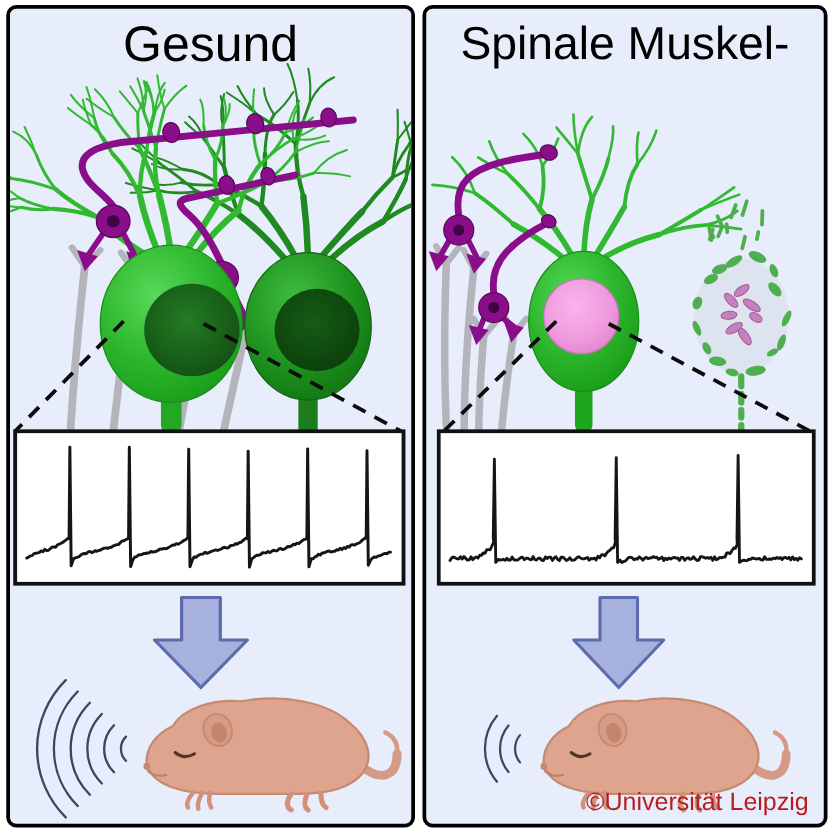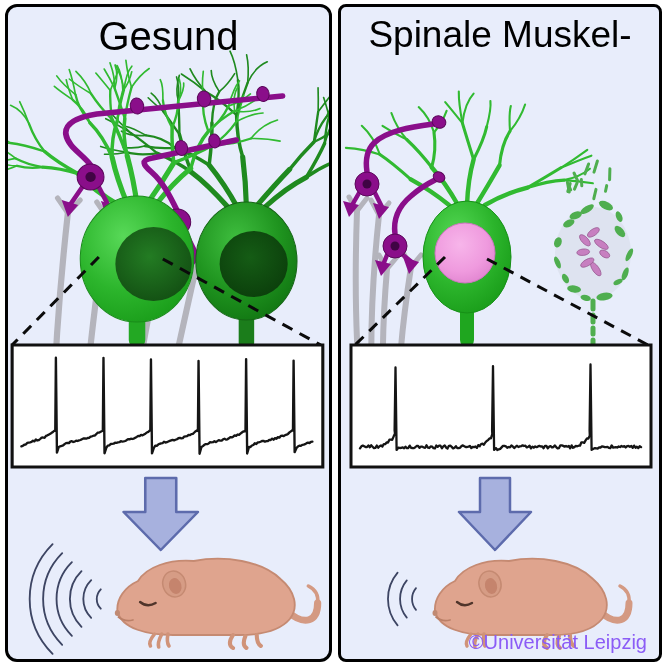--- a/index.html
+++ b/index.html
@@ -1,28 +1,28 @@
 <!DOCTYPE html>
 <html style="--panel-bg: #e8edfb; --panel-border: #000000; --neuron-green-bright: #31ba31; --neuron-green-dark: #1f8a1f; --nucleus-pink: #efa0e0; --synapse-purple: #8a0e8a; --spindle-gray: #b4b4bc; --degenerate-green: #4fae4f; --degenerate-pink: #c77fc0; --trace-ink: #151515; --arrow-fill: #a7b1de; --arrow-border: #5d6bac; --mouse-body: #dfa48e; --mouse-outline: #c58a72; --sound-wave: #3d4563;"><head>
 <meta charset="utf-8">
 <style>
   html,body{margin:0;padding:0;}
   body{width:668px;height:667px;position:relative;background:#ffffff;
        font-family:"Liberation Sans",sans-serif;}
   .panel{position:absolute;top:4px;height:658px;box-sizing:border-box;
          background:var(--panel-bg);border:3px solid var(--panel-border);
          border-radius:8px;overflow:hidden;}
-  #panel-left{left:5px;width:327px;border-radius:12px;}
+  #panel-left{left:5px;width:327px;}
   #panel-right{left:338px;width:324px;}
   .scene{position:absolute;left:0;top:0;width:100%;height:100%;}
   .title{position:absolute;top:8px;left:0;right:0;text-align:center;
          color:#000;font-size:40px;line-height:1.06;z-index:3;}
   #panel-right .title{font-size:37px;}
   .title span{display:block;}
-  .credit{position:absolute;right:12px;bottom:5px;font-size:20px;color:#8b5cf6;z-index:3;}
+  .credit{position:absolute;right:12px;bottom:5px;font-size:20px;color:#b91c1c;z-index:3;}
   
   .paxon{fill:none;stroke:var(--synapse-purple);stroke-width:5.5;stroke-linecap:round;}
   .pfill{fill:var(--synapse-purple);stroke:#5b085b;stroke-width:1;}
   .prong{stroke:var(--synapse-purple);stroke-width:4.5;stroke-linecap:round;fill:none;}
   .ptri{fill:var(--synapse-purple);}
   .spindle{fill:none;stroke:var(--spindle-gray);stroke-width:6;stroke-linecap:round;}
   .spindle-f{fill:none;stroke:var(--spindle-gray);stroke-width:5;stroke-linecap:round;}
   .dash{fill:none;stroke:#0b0b0b;stroke-width:3;stroke-dasharray:11 8;}
   .tracebox{fill:#ffffff;stroke:#111111;stroke-width:3;}
   .trace{fill:none;stroke:var(--trace-ink);stroke-width:2.3;stroke-linejoin:round;stroke-linecap:round;}

